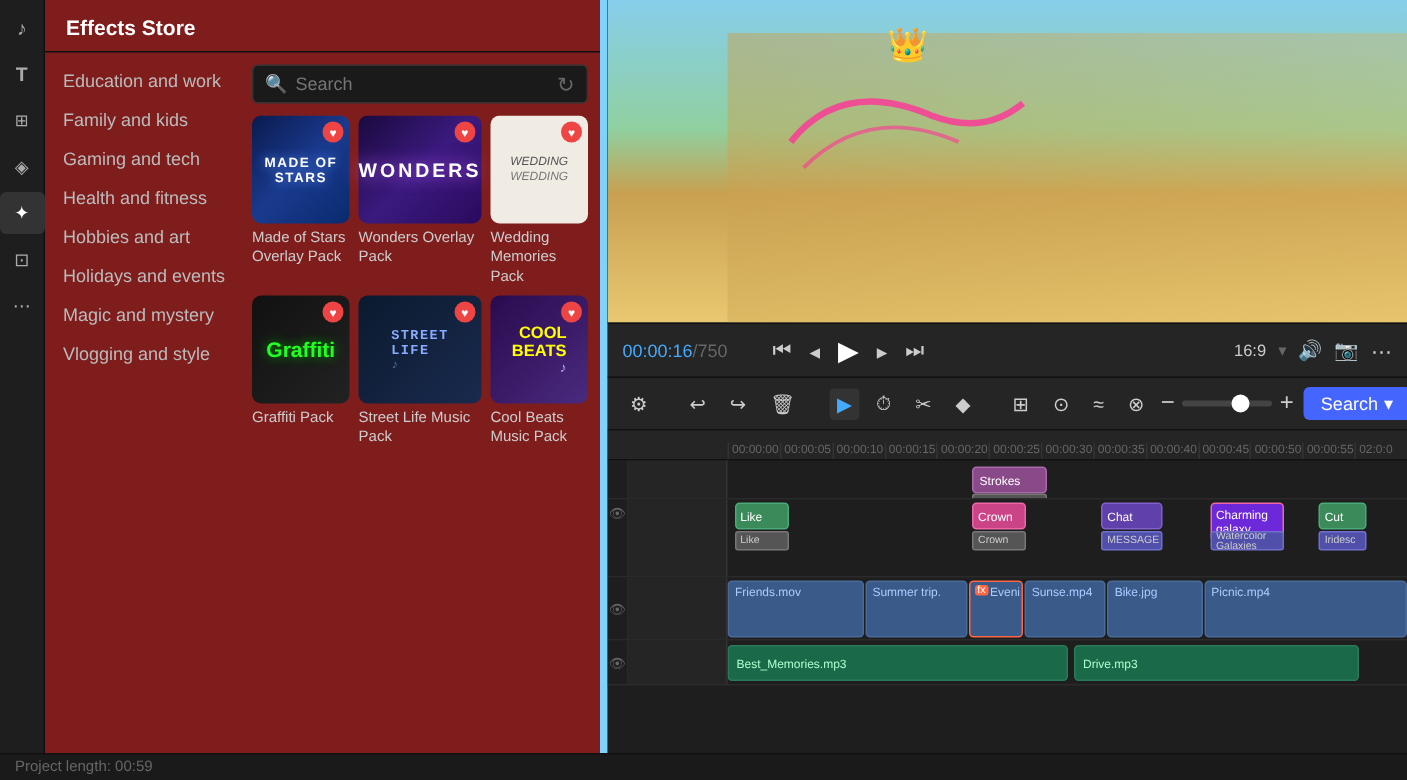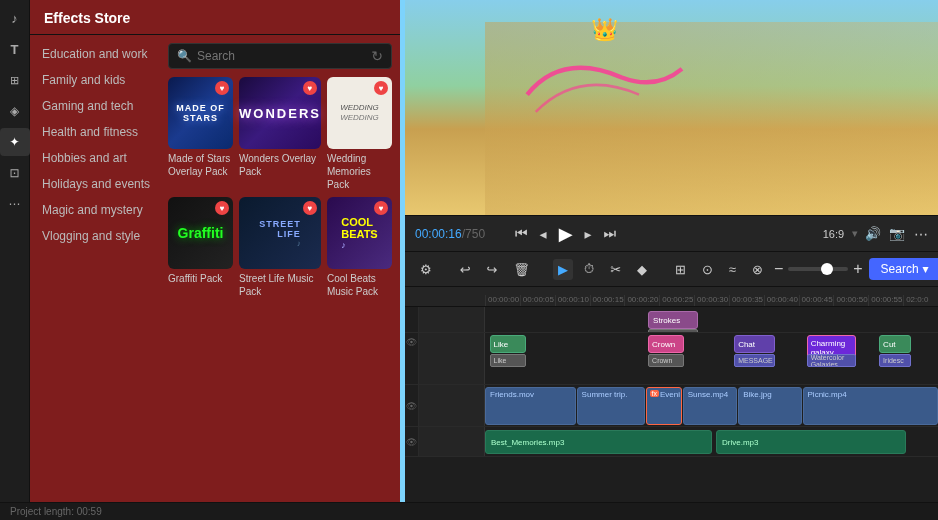--- a/index.html
+++ b/index.html
@@ -117,33 +117,33 @@
             <div style="cursor:pointer;">
               <div style="width:100%; height:72px; border-radius:6px; background:linear-gradient(135deg,#111,#222); display:flex; align-items:center; justify-content:center; position:relative;">
                 <span style="font-size:14px; font-weight:900; color:#22ff22; text-shadow:0 0 8px #00aa00;">Graffiti</span>
                 <span style="position:absolute; top:4px; right:4px; background:#e44; color:#fff; border-radius:50%; width:14px; height:14px; font-size:8px; display:flex; align-items:center; justify-content:center;">♥</span>
               </div>
               <div style="font-size:10px; color:#ccc; margin-top:3px; line-height:1.3;">Graffiti Pack</div>
             </div>
 
             <div style="cursor:pointer;">
               <div style="width:100%; height:72px; border-radius:6px; background:linear-gradient(135deg,#0a1a2e,#1a2a4e); display:flex; align-items:center; justify-content:center; position:relative;">
-                <div style="text-align:right;">
+                <div style="text-align:left;font-family:Liberation Mono, monospace;">
                   <div style="font-size:9px; font-weight:700; color:#88aaff; letter-spacing:1px;">STREET</div>
                   <div style="font-size:9px; font-weight:700; color:#88aaff; letter-spacing:1px;">LIFE</div>
                   <div style="font-size:8px; color:#557799;">♪</div>
                 </div>
                 <span style="position:absolute; top:4px; right:4px; background:#e44; color:#fff; border-radius:50%; width:14px; height:14px; font-size:8px; display:flex; align-items:center; justify-content:center;">♥</span>
               </div>
               <div style="font-size:10px; color:#ccc; margin-top:3px; line-height:1.3;">Street Life Music Pack</div>
             </div>
 
             <div style="cursor:pointer;">
               <div style="width:100%; height:72px; border-radius:6px; background:linear-gradient(135deg,#2a0a4e,#4a2a7e); display:flex; align-items:center; justify-content:center; position:relative;">
-                <div style="text-align:left;">
+                <div style="text-align:right;">
                   <div style="font-size:11px; font-weight:800; color:#ffff00;">COOL</div>
                   <div style="font-size:11px; font-weight:800; color:#ffff00;">BEATS</div>
                   <div style="font-size:9px; color:#aaaaff;">♪</div>
                 </div>
                 <span style="position:absolute; top:4px; right:4px; background:#e44; color:#fff; border-radius:50%; width:14px; height:14px; font-size:8px; display:flex; align-items:center; justify-content:center;">♥</span>
               </div>
               <div style="font-size:10px; color:#ccc; margin-top:3px; line-height:1.3;">Cool Beats Music Pack</div>
             </div>
 
           </div>

